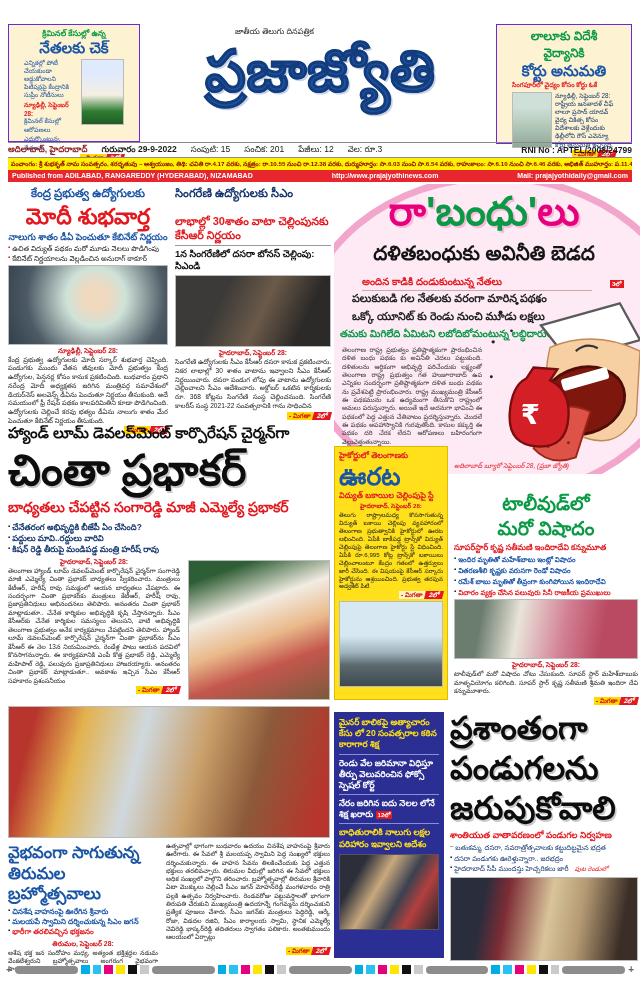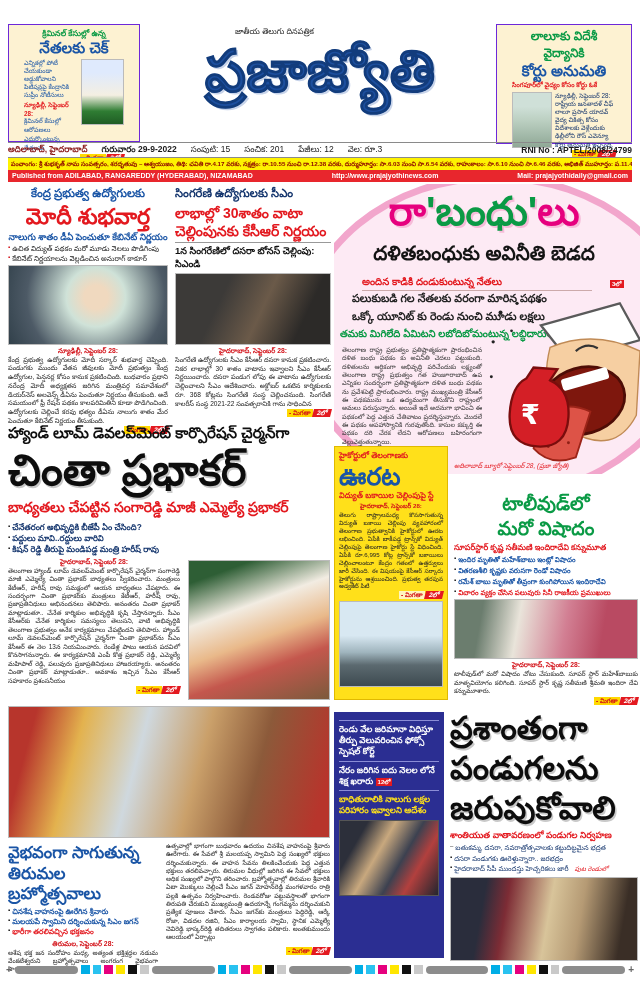--- a/index.html
+++ b/index.html
@@ -97,21 +97,21 @@
     <div class="dl" style="margin-top:2px">న్యూఢిల్లీ, సెప్టెంబర్ 28:</div>
     <div class="body-sm j">కేంద్ర ప్రభుత్వ ఉద్యోగులకు మోదీ సర్కార్ శుభవార్త చెప్పింది. పండుగకు ముందు వేతన జీవులకు మోదీ ప్రభుత్వం కేంద్ర ఉద్యోగుల, పెన్షనర్ల కోసం కానుక ప్రకటించింది. బుధవారం ప్రధాని నరేంద్ర మోదీ అధ్యక్షతన జరిగిన మంత్రివర్గ సమావేశంలో డియర్‌నెస్ అలవెన్స్ డీఏను పెంచుతూ నిర్ణయం తీసుకుంది. అదే సమయంలో ఫ్రీ రేషన్ పథకం కాలపరిమితిని కూడా పొడిగించింది. ఉద్యోగులకు చెల్లించే కరవు భత్యం డీఏను నాలుగు శాతం మేర పెంచుతూ కేబినేట్ నిర్ణయం తీసుకుంది.</div>
     <div class="mg">
         <span class="y">- మిగతా</span>
         <span class="r">2లో</span>
       </div>
   </div>
 
   <div class="abs" style="left:175px;top:187px;width:156px">
     <div class="nvy b" style="font-size:11.5px">సింగరేణి ఉద్యోగులకు సీఎం</div>
-    <div class="red b" style="font-size:14px;line-height:1.3;margin-top:1px">లాభాల్లో 30శాతం వాటా చెల్లింపునకు కేసీఆర్ నిర్ణయం</div>
+    <div class="red b" style="font-size:11px;line-height:1.3;margin-top:11px">లాభాల్లో 30శాతం వాటా చెల్లింపునకు కేసీఆర్ నిర్ణయం</div>
     <div class="b" style="font-size:9.5px;line-height:1.3;border-top:1px solid #999;margin-top:2px;padding-top:2px;color:#111">1న సింగరేణిలో దసరా బోనస్ చెల్లింపు: సిఎండి</div>
     <div class="ph" style="width:156px;height:72px;margin-top:3px;background:linear-gradient(115deg,#3c3a38 30%,#6b5a49 55%,#2c2a28 80%)"></div>
     <div class="dl" style="margin-top:2px">హైదరాబాద్, సెప్టెంబర్ 28:</div>
     <div class="body-sm j">సింగరేణి ఉద్యోగులకు సీఎం కేసీఆర్ దసరా కానుక ప్రకటించారు. నికర లాభాల్లో 30 శాతం వాటాను ఇవ్వాలని సీఎం కేసీఆర్ నిర్ణయించారు. దసరా పండుగ లోపు ఈ వాటాను ఉద్యోగులకు చెల్లించాలని సీఎం ఆదేశించారు. అక్టోబర్ ఒకటిన కార్మికులకు రూ. 368 కోట్లను సింగరేణి సంస్థ చెల్లించనుంది. సింగరేణి కాలరీస్ సంస్థ 2021-22 సంవత్సరానికి గాను సాధించిన</div>
     <div class="mg">
         <span class="y">- మిగతా</span>
         <span class="r">2లో</span>
       </div>
   </div>
 
@@ -212,20 +212,21 @@
         <div class="body-sm j" style="font-size:6.3px;height:104px;overflow:hidden">ఉత్సవాల్లో భాగంగా బుధవారం ఉదయం చినశేష వాహనంపై శ్రీవారు ఊరేగారు. ఈ సేవలో శ్రీ మలయప్ప స్వామిని పెద్ద సంఖ్యలో భక్తులు దర్శించుకున్నారు. ఈ వాహన సేవను తిలకించేందుకు పెద్ద ఎత్తున భక్తులు తరలివచ్చారు. తిరుమల వీధుల్లో జరిగిన ఈ సేవలో భక్తులు అధిక సంఖ్యలో పాల్గొని తరించారు. బ్రహ్మోత్సవాల్లో తిరుమల శ్రీవారికి ఏటా మొక్కులు చెల్లించే సీఎం జగన్ మోహన్‌రెడ్డి మంగళవారం రాత్రి పల్లకి ఉత్సవం నిర్వహించారు. రెండవరోజు పట్టువస్త్రాలతో భాగంగా తిరుపతి చేరుకుని ముఖ్యమంత్రి ఉదయాన్నే గంగమ్మను దర్శించుకుని ప్రత్యేక పూజలు చేశారు. సీఎం జగన్‌కు మంత్రులు పెద్దిరెడ్డి, ఆర్కే రోజా, విడదల రజిని, సీఎం కార్యాలయ స్వామి, స్థానిక ఎమ్మెల్యే చెవిరెడ్డి భాస్కర్‌రెడ్డి తదితరులు స్వాగతం పలికారు. అంతకుముందు ఆలయంలో ఏర్పాట్లు</div>
         <div class="mg">
             <span class="y">- మిగతా</span>
             <span class="r">2లో</span>
           </div>
       </div>
     </div>
   </div>
 
   <div class="abs navybox" style="left:334px;top:712px;width:110px;height:246px">
+    <div class="b" style="font-size:8.6px;line-height:1.3;color:#ffe11a">మైనర్ బాలికపై అత్యాచారం కేసు లో 20 సంవత్సరాల కఠిన కారాగార శిక్ష</div>
     <div class="sep"></div>
     <div class="b" style="font-size:8.6px;line-height:1.3">రెండు వేల జరిమానా విధిస్తూ తీర్పు వెలువరించిన ఫోక్సో స్పెషల్ కోర్ట్</div>
     <div class="sep"></div>
     <div class="b" style="font-size:8.6px;line-height:1.3">
       <span>నేరం జరిగిన ఐదు నెలల లోనే శిక్ష ఖరారు</span>
       <span class="pj">12లో</span>
     </div>
     <div class="sep"></div>
     <div class="b" style="font-size:8.6px;line-height:1.3;color:#ffe11a">బాధితురాలికి నాలుగు లక్షల పరిహారం ఇవ్వాలని ఆదేశం</div>
     <div class="ph" style="width:100px;height:76px;margin-top:4px;border-color:#555;background:linear-gradient(120deg,#2c2f3a 20%,#c8a87e 40%,#3c4150 60%,#b2403e 75%,#23252e)"></div>

